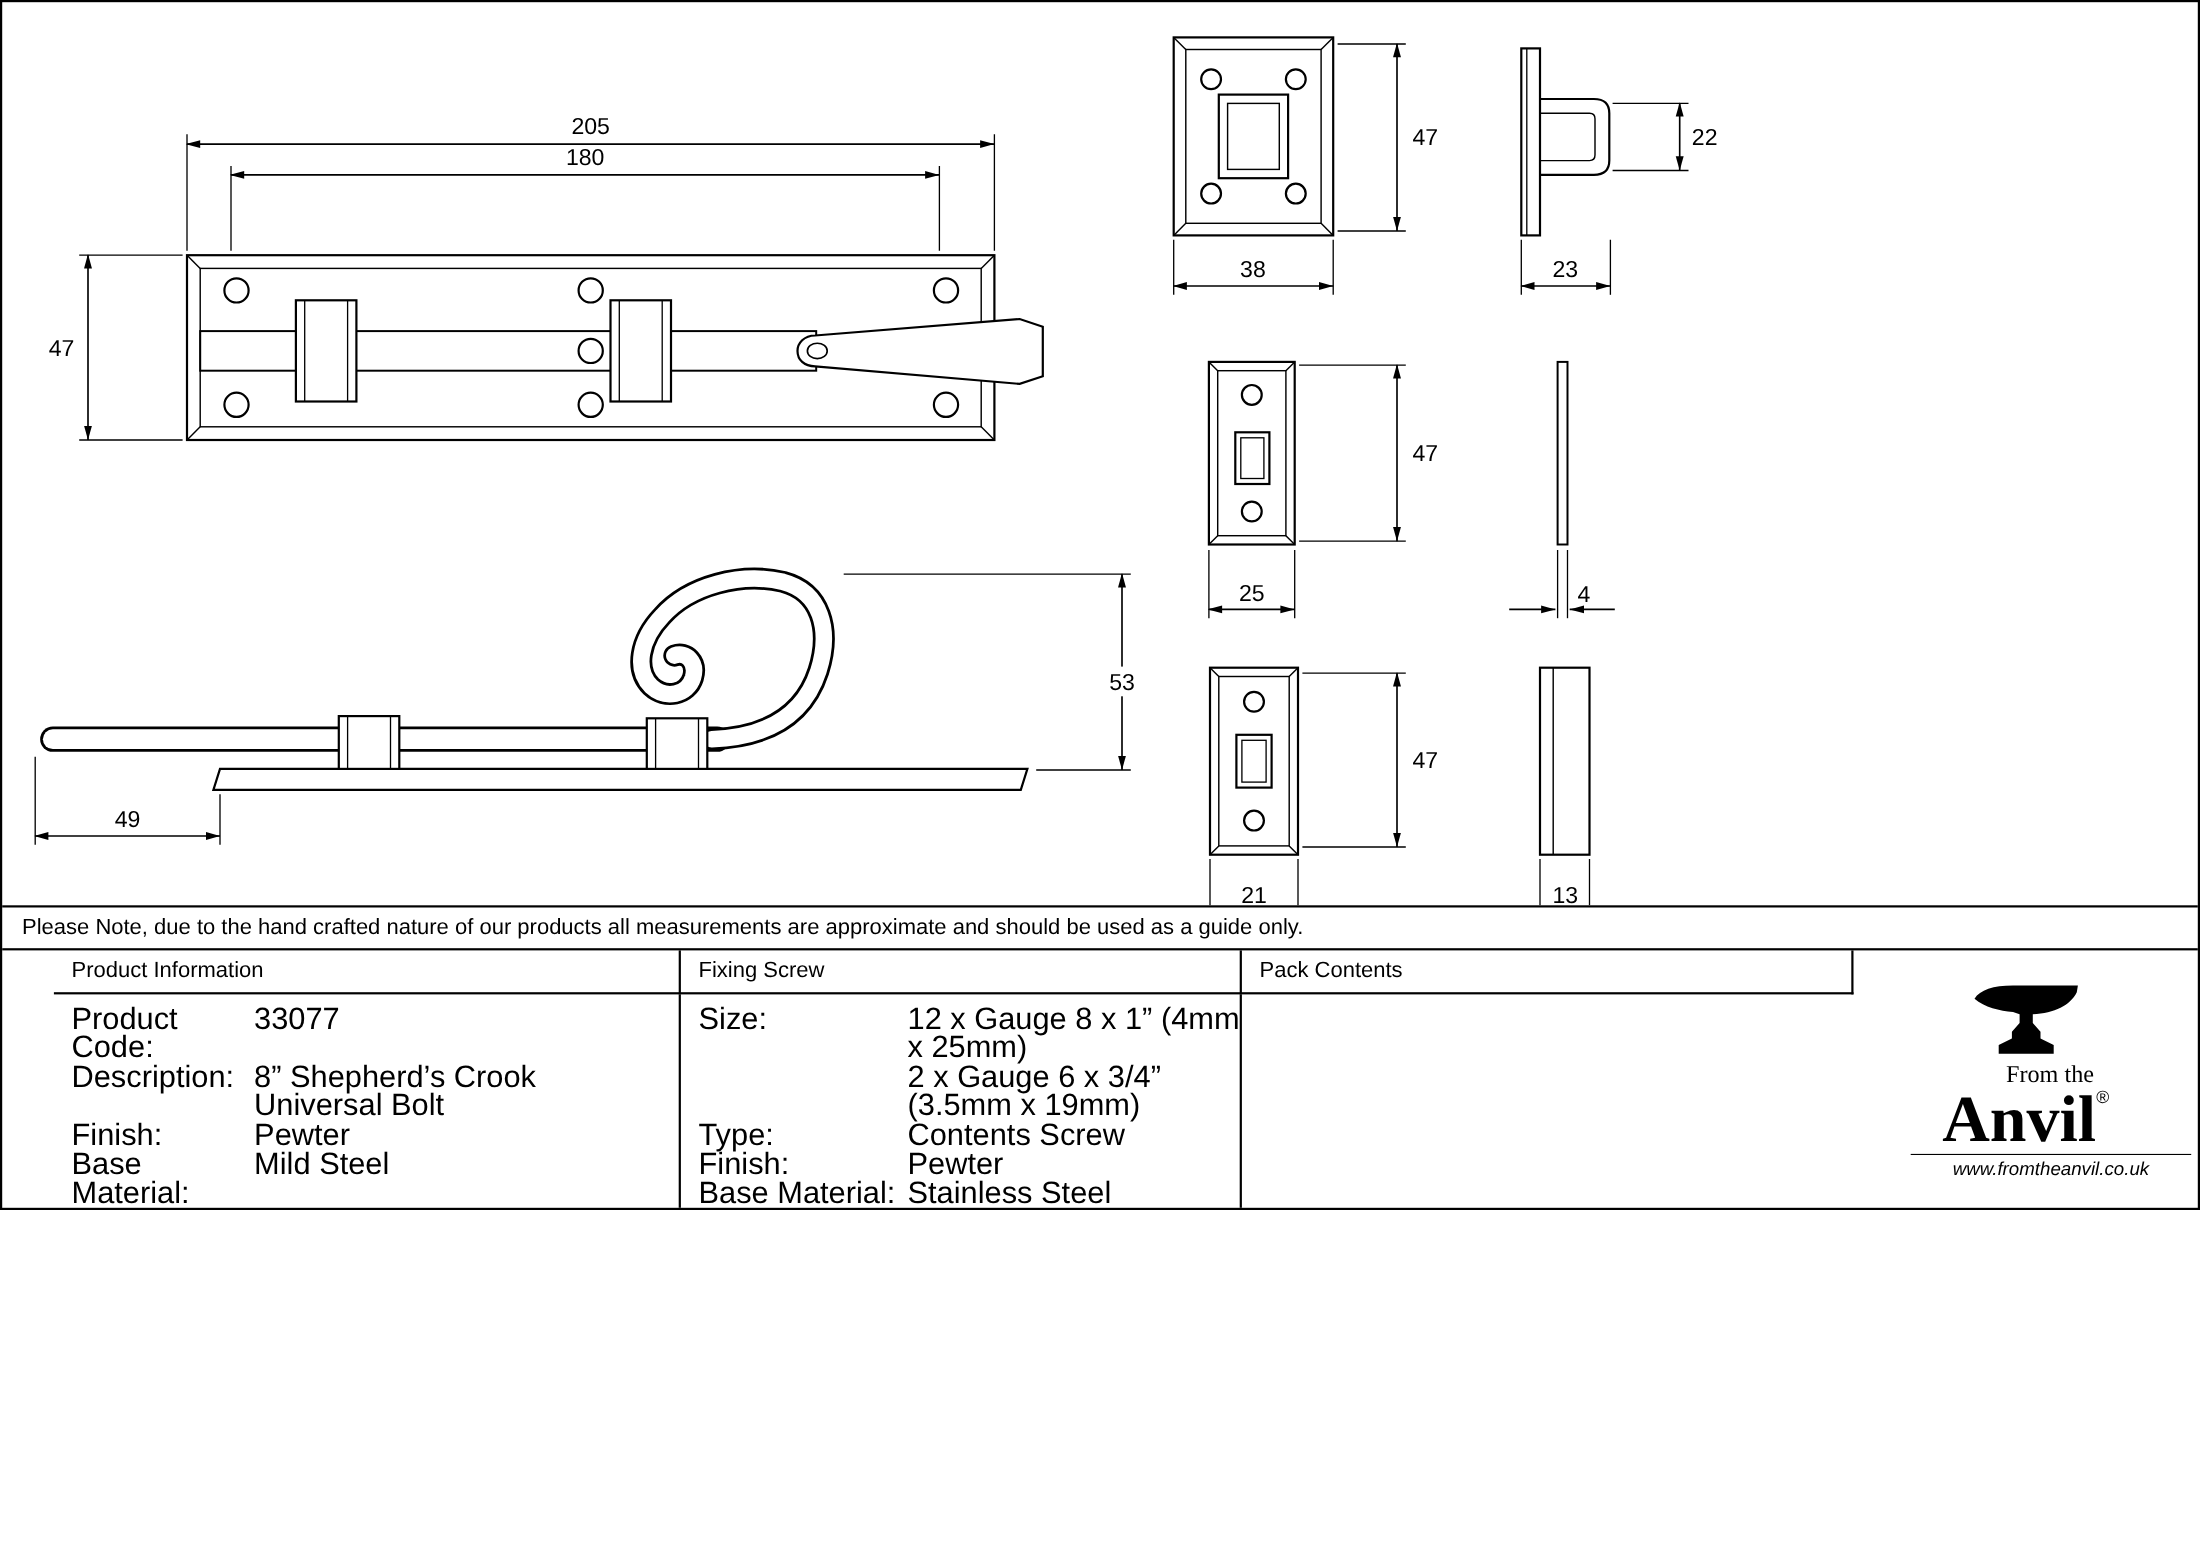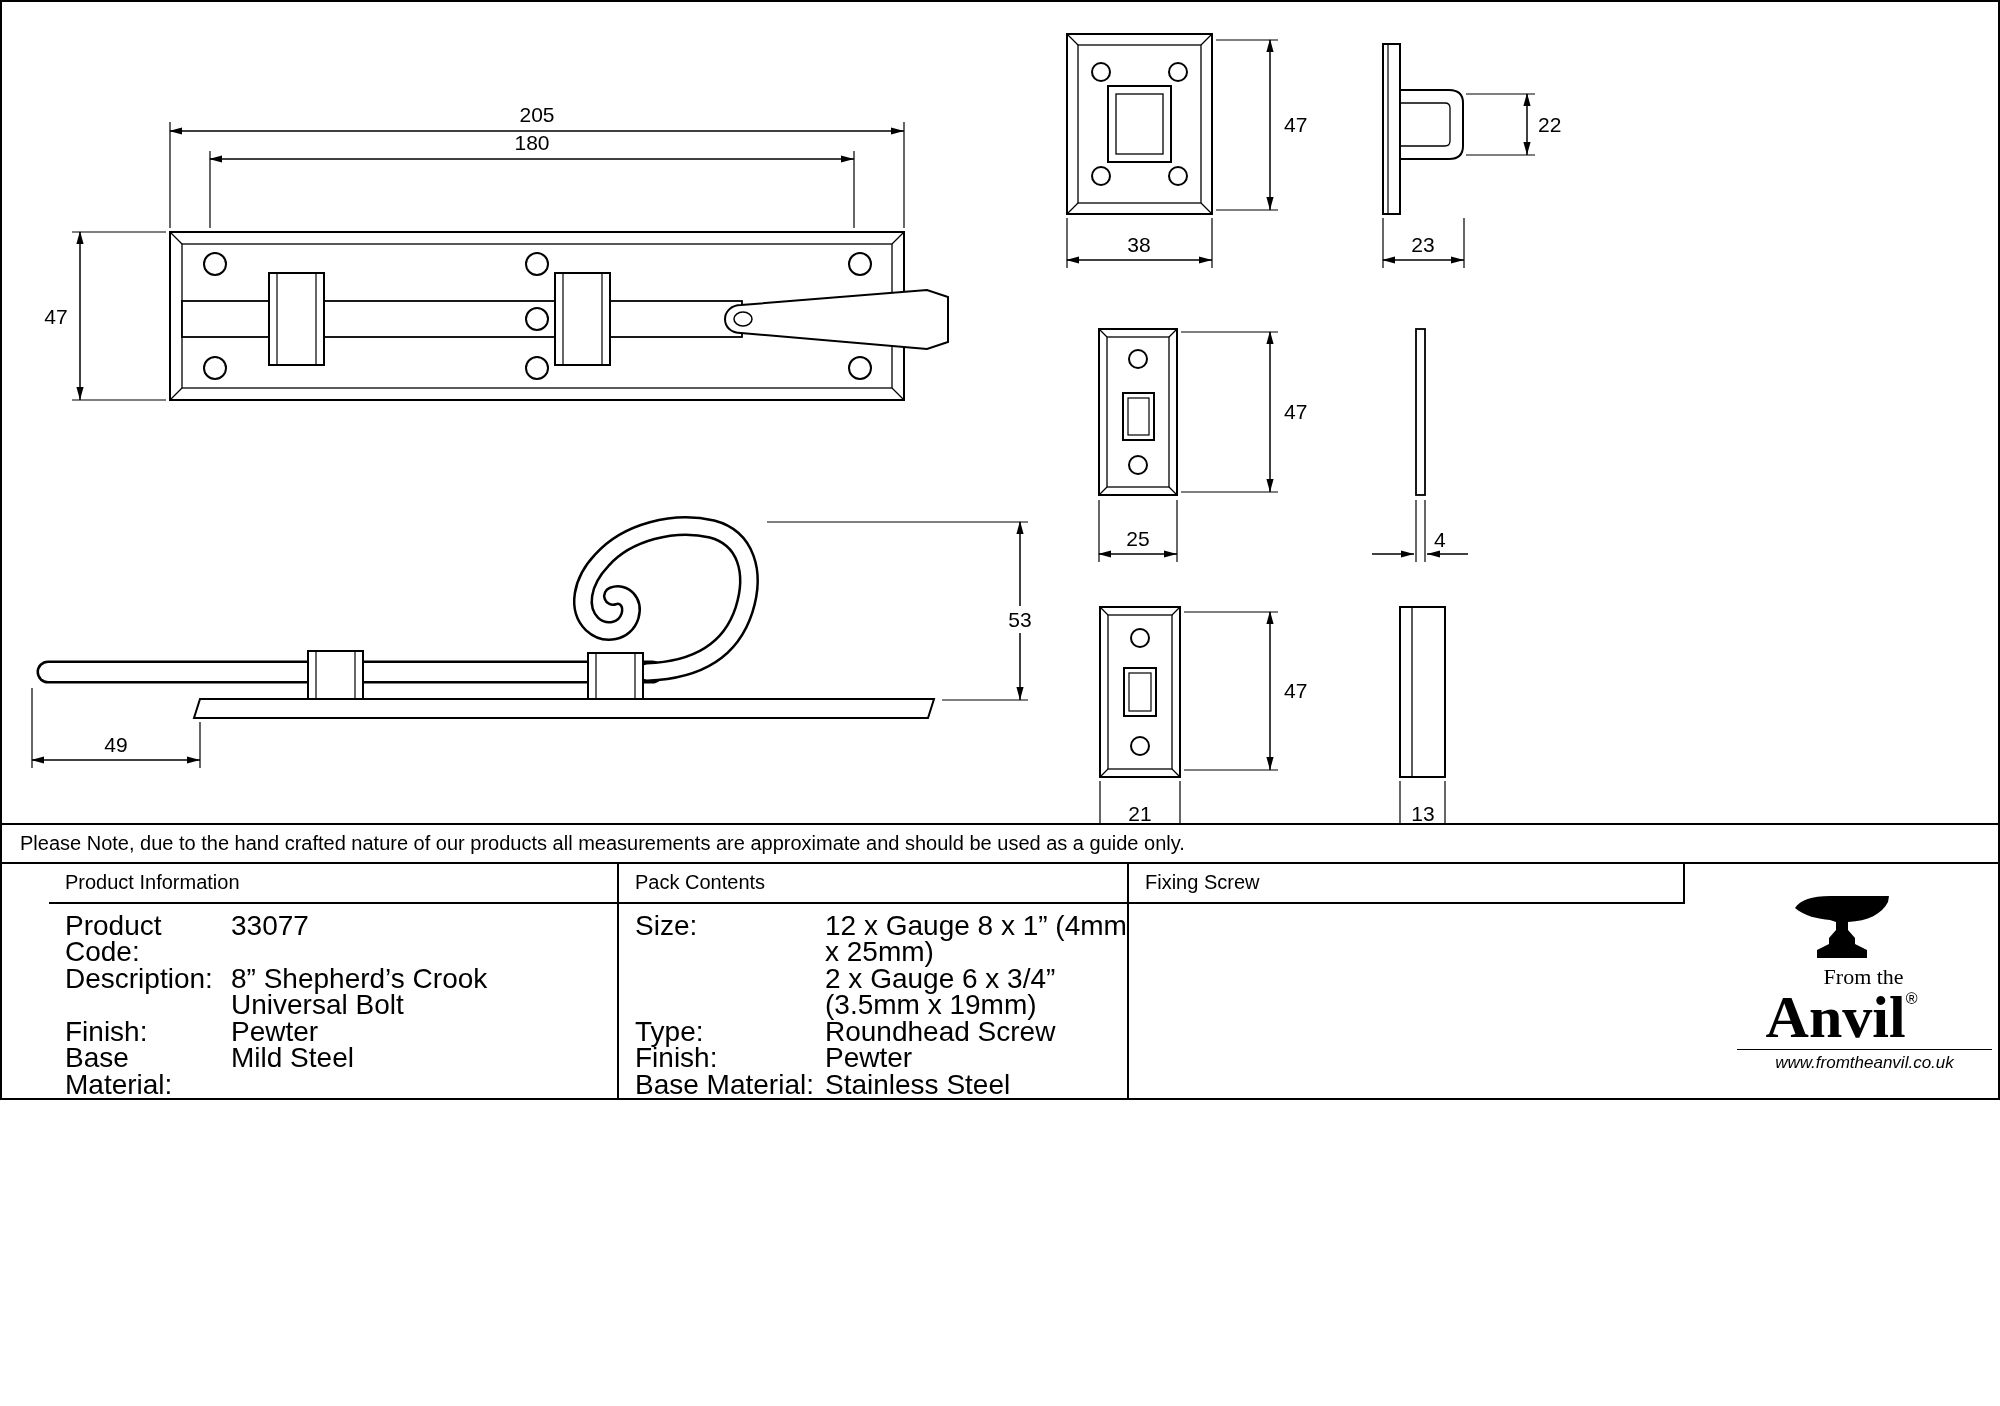--- a/index.html
+++ b/index.html
@@ -236,22 +236,22 @@
         </g>
       </svg>
     </div>
 
     <div class="note-row">
       <span>Please Note, due to the hand crafted nature of our products all measurements are approximate and should be used as a guide only.</span>
     </div>
 
     <div class="info-table">
       <div class="hcell">Product Information</div>
+      <div class="hcell">Fixing Screw</div>
       <div class="hcell">Pack Contents</div>
-      <div class="hcell">Fixing Screw</div>
 
       <div class="bcell pi">
         <div class="kv">
           <span class="k">Product Code:</span>
           <span class="v">33077</span>
         </div>
         <div class="kv">
           <span class="k">Description:</span>
           <span class="v">8” Shepherd’s Crook Universal Bolt</span>
         </div>
@@ -270,21 +270,21 @@
         <div class="kv">
           <span class="k">Size:</span>
           <span class="v">12 x Gauge 8 x 1” (4mm x 25mm)</span>
         </div>
         <div class="kv">
           <span class="k"></span>
           <span class="v">2 x Gauge 6 x 3/4” (3.5mm x 19mm)</span>
         </div>
         <div class="kv">
           <span class="k">Type:</span>
-          <span class="v">Roundhead Screw</span>
+          <span class="v">Contents Screw</span>
         </div>
         <div class="kv">
           <span class="k">Finish:</span>
           <span class="v">Pewter</span>
         </div>
         <div class="kv">
           <span class="k">Base Material:</span>
           <span class="v">Stainless Steel</span>
         </div>
       </div>

